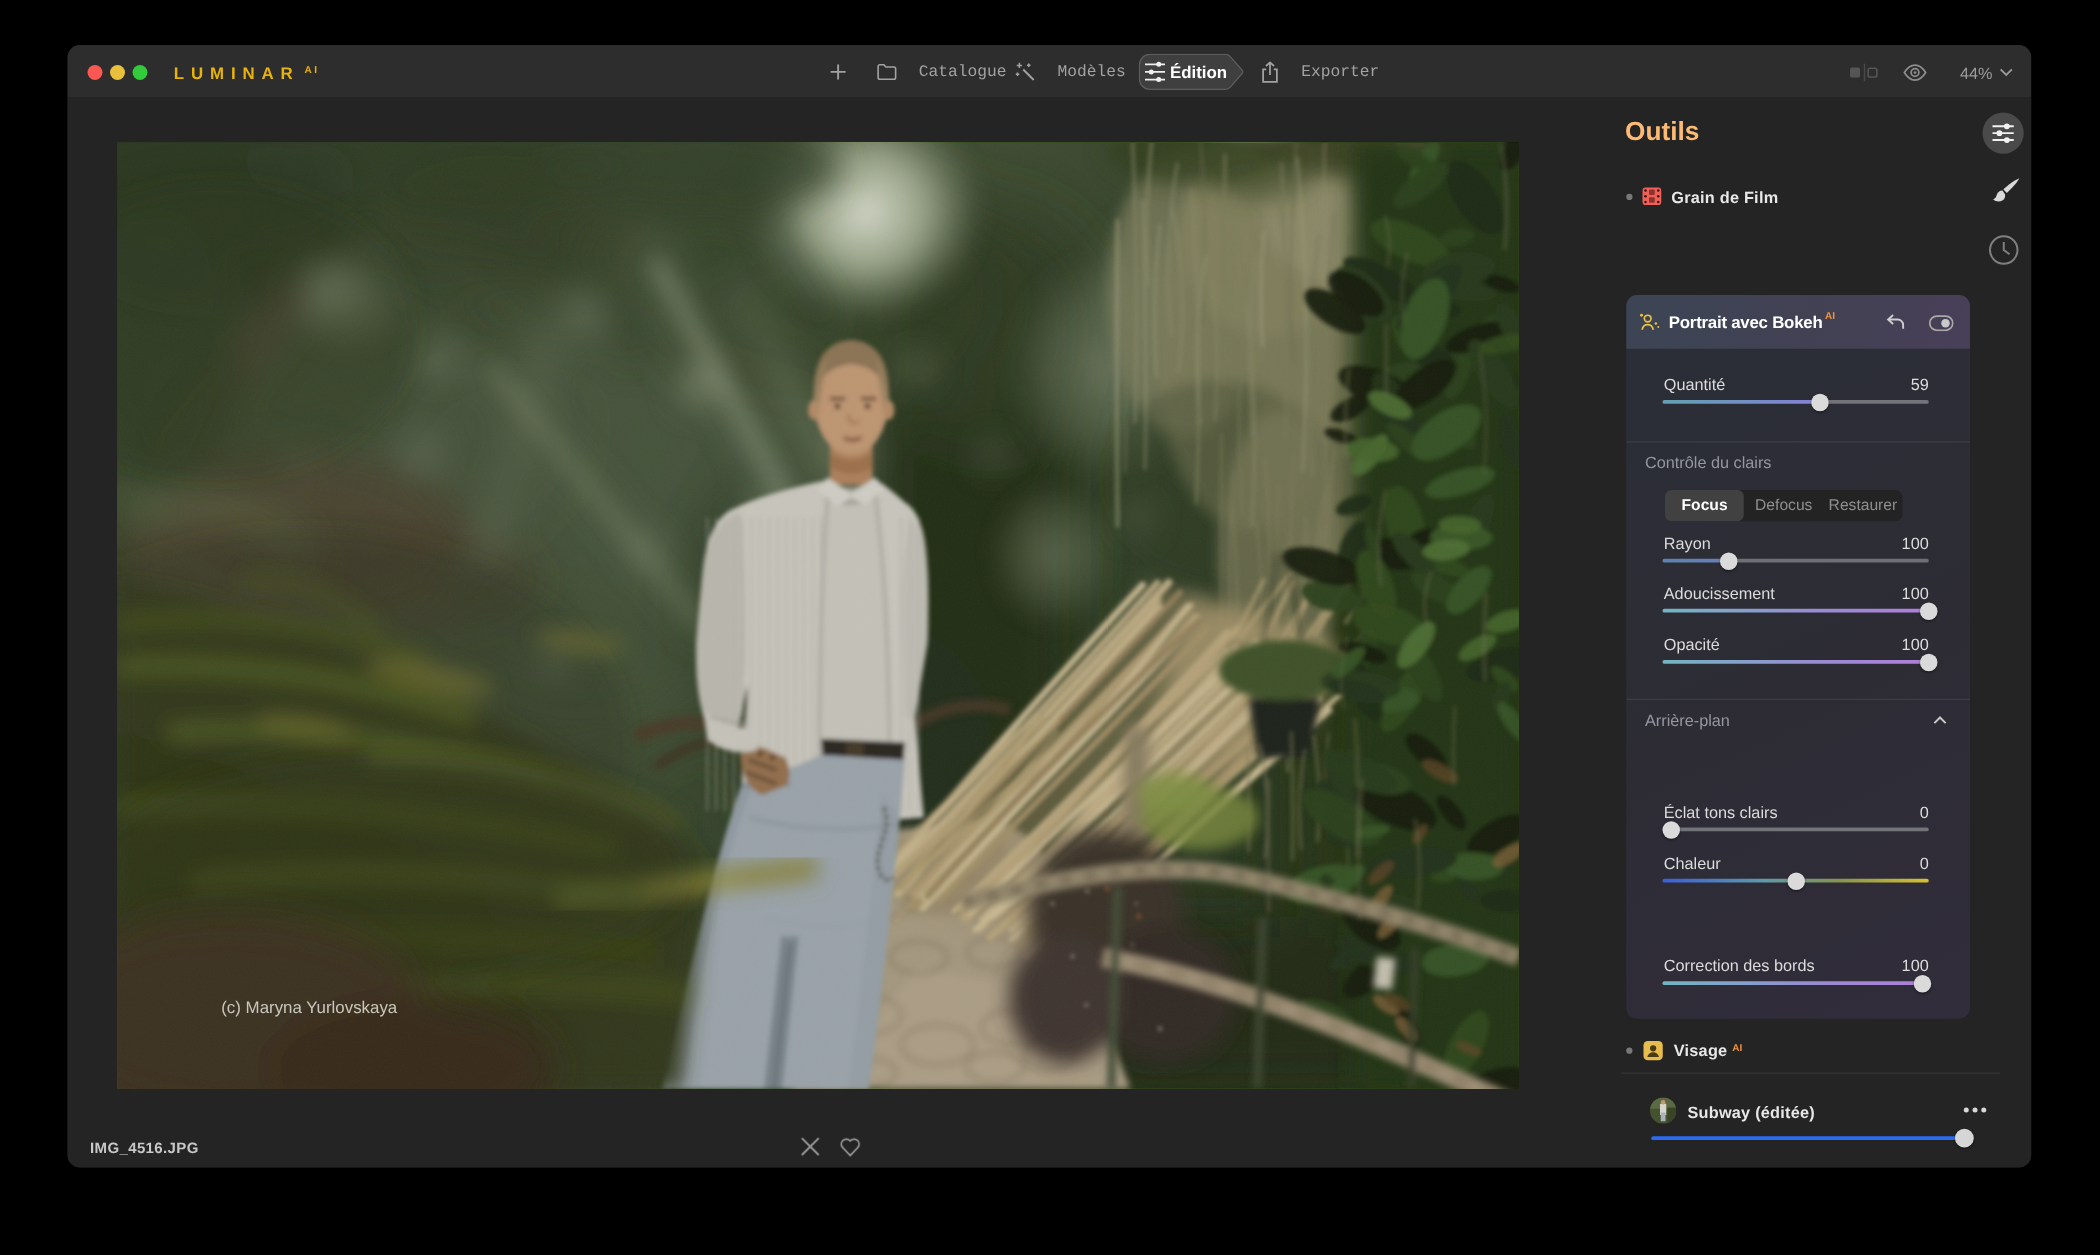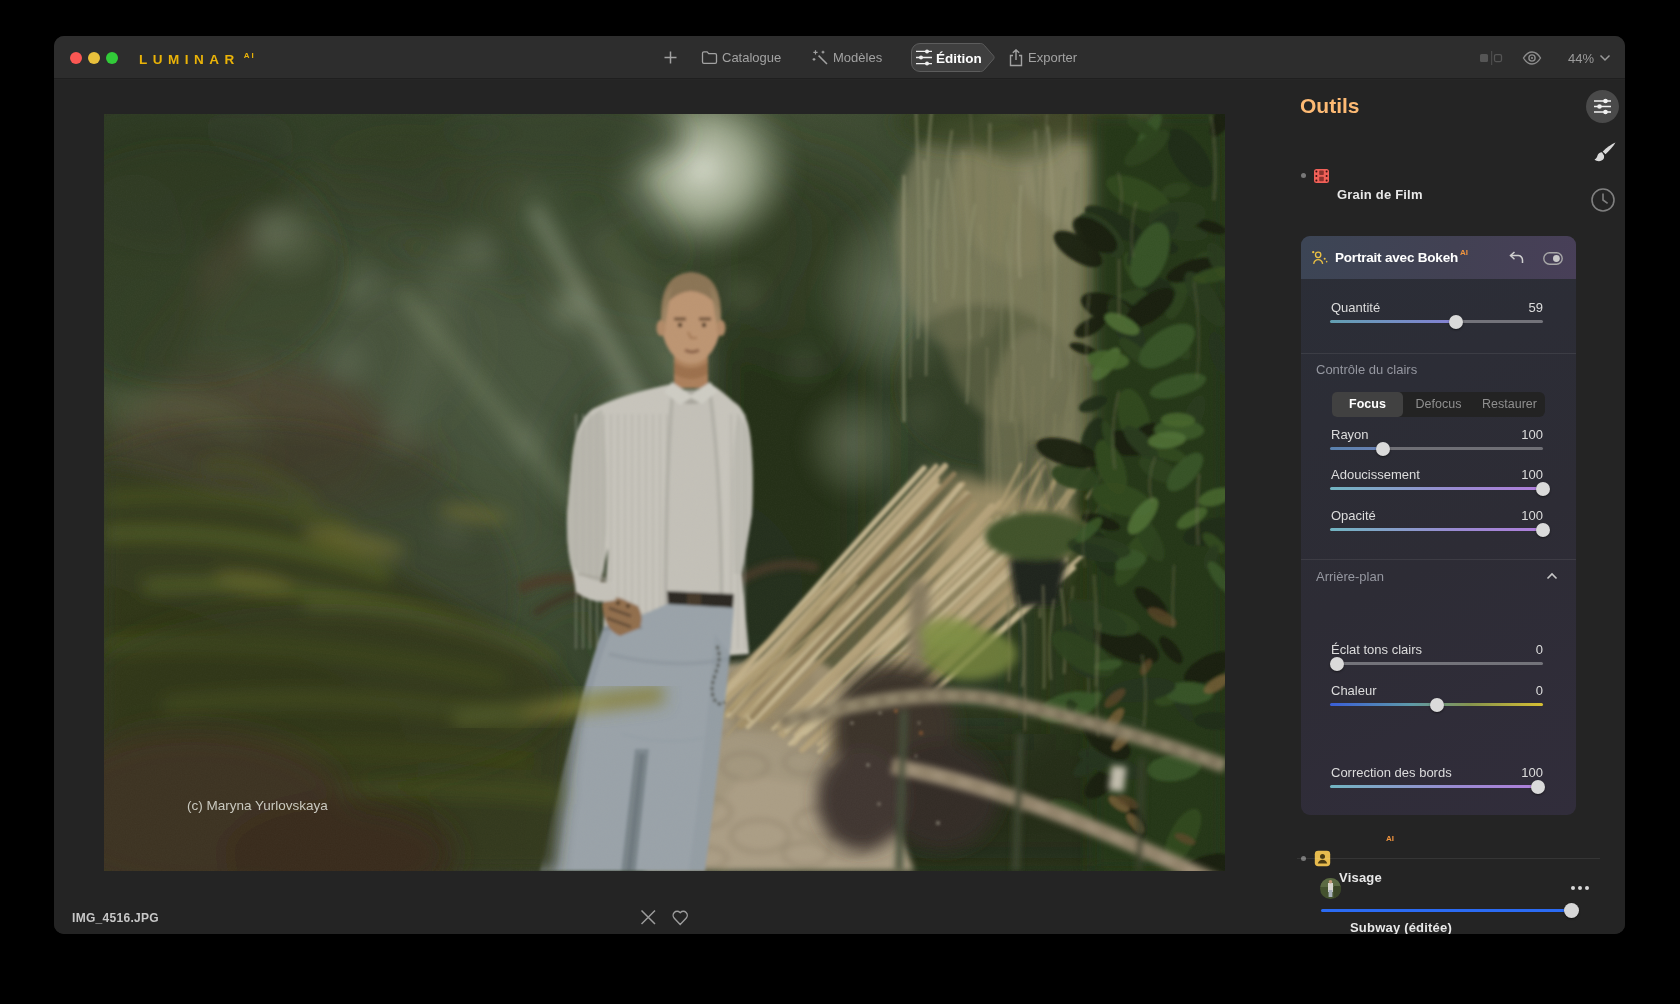--- a/index.html
+++ b/index.html
@@ -10,47 +10,47 @@
   .titlebar { position:absolute; left:0; top:0; right:0; height:43px;
     background:#2d2d2d; border-bottom:1px solid #1f1f1f; }
   .tl { position:absolute; top:16px; width:12px; height:12px; border-radius:50%; }
   .tl.r { left:16px; background:#fb5753; }
   .tl.y { left:34px; background:#e8c03c; }
   .tl.g { left:52px; background:#32cb39; }
   .logo { position:absolute; left:85px; top:15px; color:#eab308; font-size:13.5px;
     font-weight:700; letter-spacing:5.5px; }
   .logo sup { font-size:8px; letter-spacing:2px; font-weight:700; }
   .tab { position:absolute; top:0; height:43px; display:flex; align-items:center;
-    color:#a2a2a2; font-size:13px; gap:4px; }
+    color:#a2a2a2; font-size:13px; gap:17px;font-family:Liberation Mono, monospace; }
   .canvas { position:absolute; left:0; top:44px; right:0; bottom:0; background:#242424; }
-  .photo { position:absolute; left:50px; top:78px; width:1121px; height:757px; background:#4d7c0f; }
+  .photo { position:absolute; left:40px; top:78px; width:1121px; height:757px; background:#4d7c0f; }
   .filename { position:absolute; left:18px; top:875px; color:#c8c8c8; font-size:12px; font-weight:700; letter-spacing:0.3px;}
   .outils { position:absolute; left:1246px; top:58px; color:#fdba74; font-size:21px; font-weight:700; }
   .railbtn { position:absolute; left:1532px; top:54px; width:33px; height:33px; border-radius:50%; background:#4a4a4a; }
   .toolrow { position:absolute; left:1247px; top:113px; display:flex; align-items:center; gap:7px; }
   .dot { width:5px; height:5px; border-radius:50%; background:#787878; flex:0 0 auto; }
-  .lbl { color:#e8e8e8; font-size:13px; font-weight:700; letter-spacing:0.2px;margin-top:38px;}
+  .lbl { color:#e8e8e8; font-size:13px; font-weight:700; letter-spacing:0.2px;}
   .sechead { position:absolute; left:1259px; color:#8b8b8b; font-size:13px; font-weight:700; }
   .bokeh { position:absolute; left:1247px; top:200px; width:275px; height:579px;
     border-radius:9px; overflow:hidden;
     background:linear-gradient(155deg,#2b2e37 0%, #2d2c35 55%, #312d3b 100%); }
   .bhead { position:absolute; left:0; top:0; right:0; height:43px;
     background:linear-gradient(100deg,#3c4555 0%, #424153 55%, #483f58 100%);
     display:flex; align-items:center; }
   .bhead .ttl { color:#fff; font-size:13.5px; font-weight:700; margin-left:7px; letter-spacing:-0.2px; }
   .bhead .ai { color:#f0943e; font-size:8px; font-weight:700; align-self:flex-start; margin-top:12px; margin-left:2px;}
   .srow { position:absolute; left:29px; width:213px; height:36px; }
   .srow .lab { position:absolute; left:1px; top:0; color:#dcdcdc; font-size:13px; white-space:nowrap; }
   .srow .val { position:absolute; right:0; top:0; color:#dcdcdc; font-size:13px; }
   .track { position:absolute; left:0; top:20px; width:213px; height:3px; border-radius:2px; background:#73737a; }
   .thumb { position:absolute; top:14.5px; width:14px; height:14px; border-radius:50%;
     background:#dadada; box-shadow:0 1px 2px rgba(0,0,0,.5); }
   .divline { position:absolute; left:0; right:0; height:1px; background:rgba(255,255,255,0.08); }
   .ctl { position:absolute; left:15px; color:#9597a0; font-size:13px; }
-  .seg { position:absolute; left:31px; top:156px; width:213px; height:25px; background:#232323; border-radius:6px;
+  .seg { position:absolute; left:31px; top:156px; width:190px; height:25px; background:#232323; border-radius:6px;
     display:flex; align-items:center; }
   .seg .opt { flex:1; text-align:center; color:#8f8f8f; font-size:12.5px; line-height:25px; }
   .seg .sel { background:#414141; border-radius:5px; color:#fff; font-weight:700; }
   .visrow { position:absolute; left:1247px; top:796px; display:flex; align-items:center; gap:8px; }
 </style>
 </head>
 <body>
 <div class="window">
   <div class="canvas"></div>
   <div class="titlebar">

